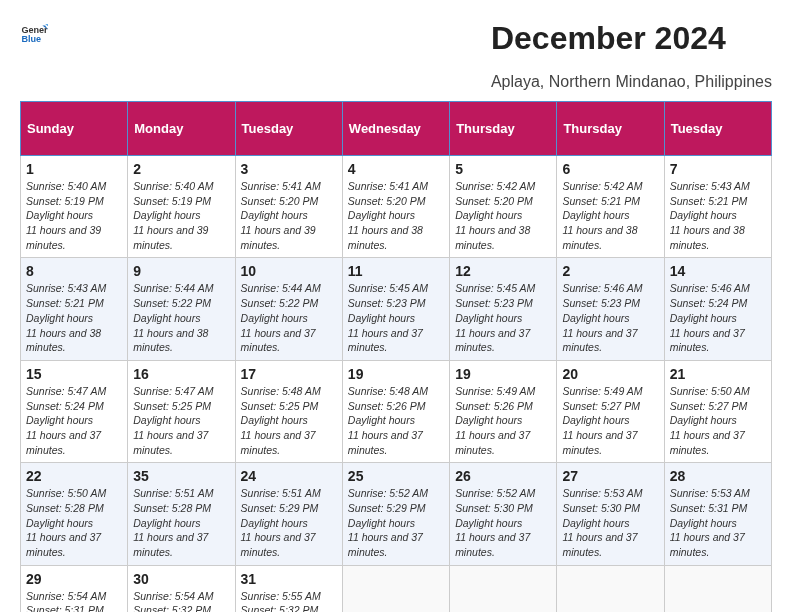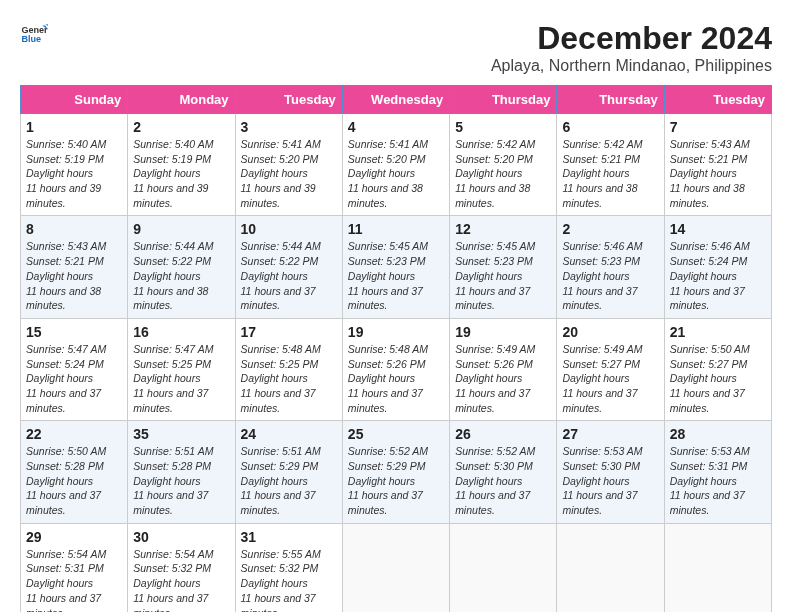--- a/index.html
+++ b/index.html
@@ -18,33 +18,33 @@
     }
     .logo {
       display: flex;
       align-items: center;
       gap: 4px;
     }
     .logo-icon {
       width: 28px;
       height: 28px;
     }
-    .title-section { text-align: right; }
+    .title-section { text-align: left; }
     .month-title { font-size: 32px; font-weight: bold; color: #222; }
-    .location-title { font-size: 16px; color: #444; }
+    .location-title { font-size: 16px; color: #444; margin-top: 16px; }
     .calendar {
       width: 100%;
       border-collapse: collapse;
       font-size: 11px;
     }
     .calendar th {
-      background-color: #ec4899;
+      background-color: #be185d;
       color: #fff;
-      text-align: right;
-      padding: 6px 6px;
+      text-align: left;
+      padding: 19px 6px;
       font-size: 13px;
       font-weight: bold;
       border: 1px solid #5090d0;
     }
     .calendar td {
       vertical-align: top;
       padding: 5px 5px;
       border: 1px solid #ccc;
       width: 107px;
       min-height: 80px;

